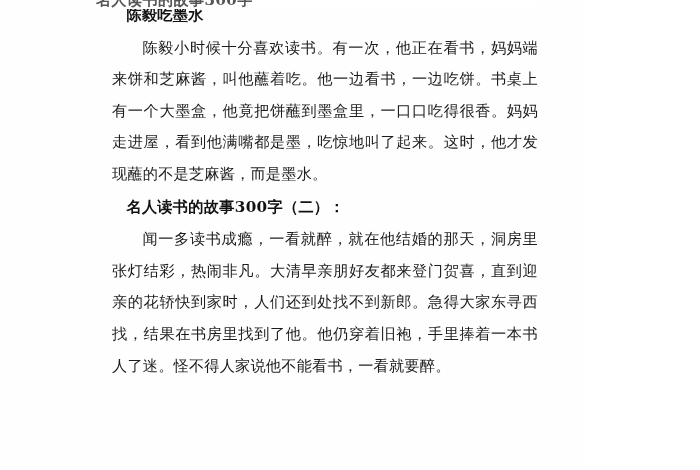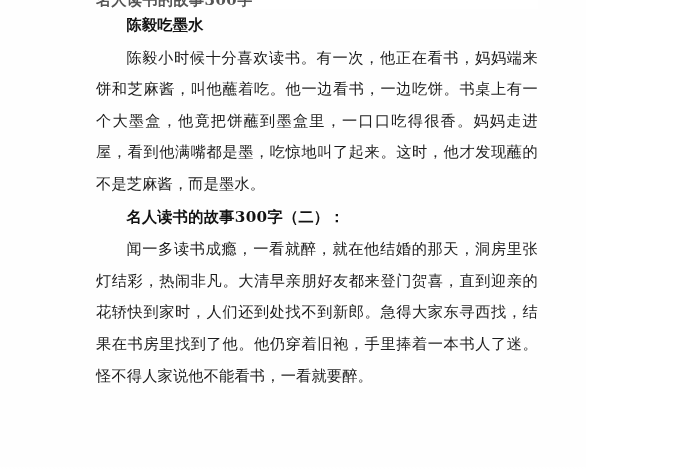--- a/index.html
+++ b/index.html
@@ -34,33 +34,33 @@
   .top-cut .ghost {
     display: block;
     font-size: 15px;
     line-height: 18px;
     color: #555;
     margin-top: -9px;
     letter-spacing: 0.5px;
     font-weight: 600;
   }
   .doc-body {
-    padding-top: 10px;
   }
   p.para {
     margin: 0 0 1px 0;
     font-size: 15.2px;
     line-height: 31.6px;
     text-align: justify;
     text-justify: inter-ideograph;
     letter-spacing: 0.2px;
     color: #1c1c1c;
   }
   p.para.indent {
     text-indent: 2em;
+    margin-left: 16px;
   }
   p.heading {
     margin: 0 0 1px 0;
     font-size: 15.2px;
     line-height: 31.6px;
     text-indent: 2em;
     font-weight: 600;
     color: #121212;
     letter-spacing: 0.3px;
   }

